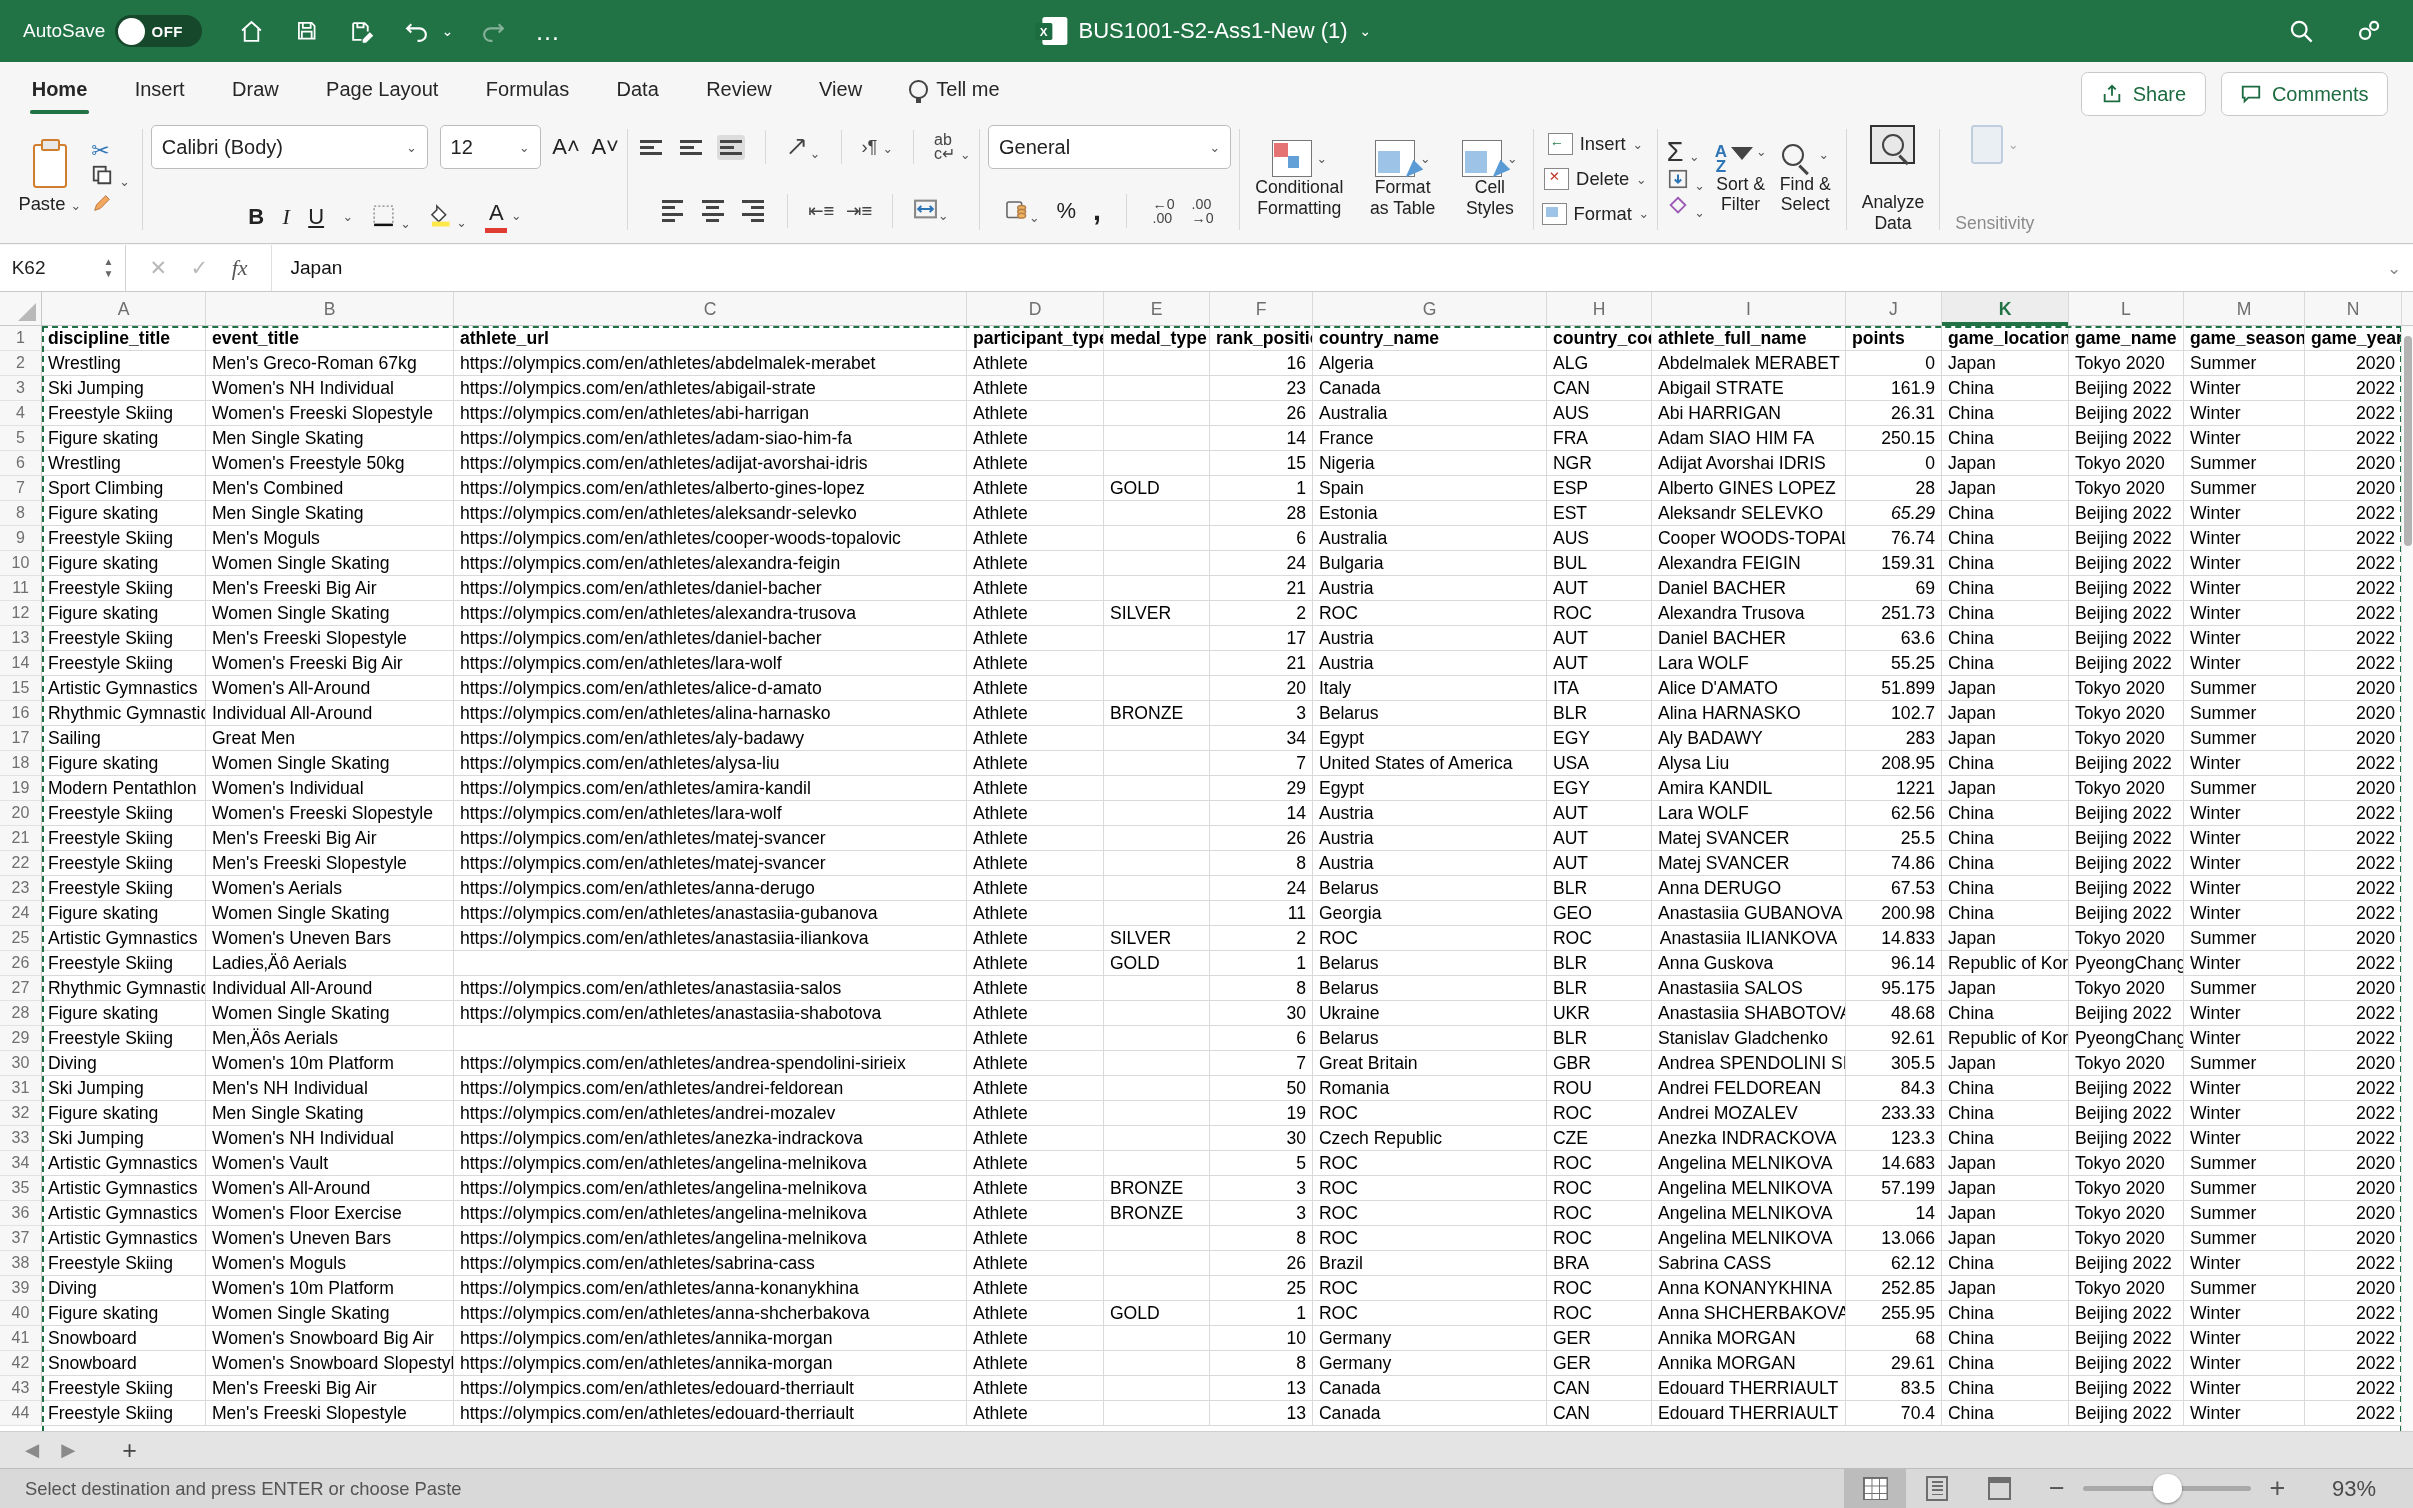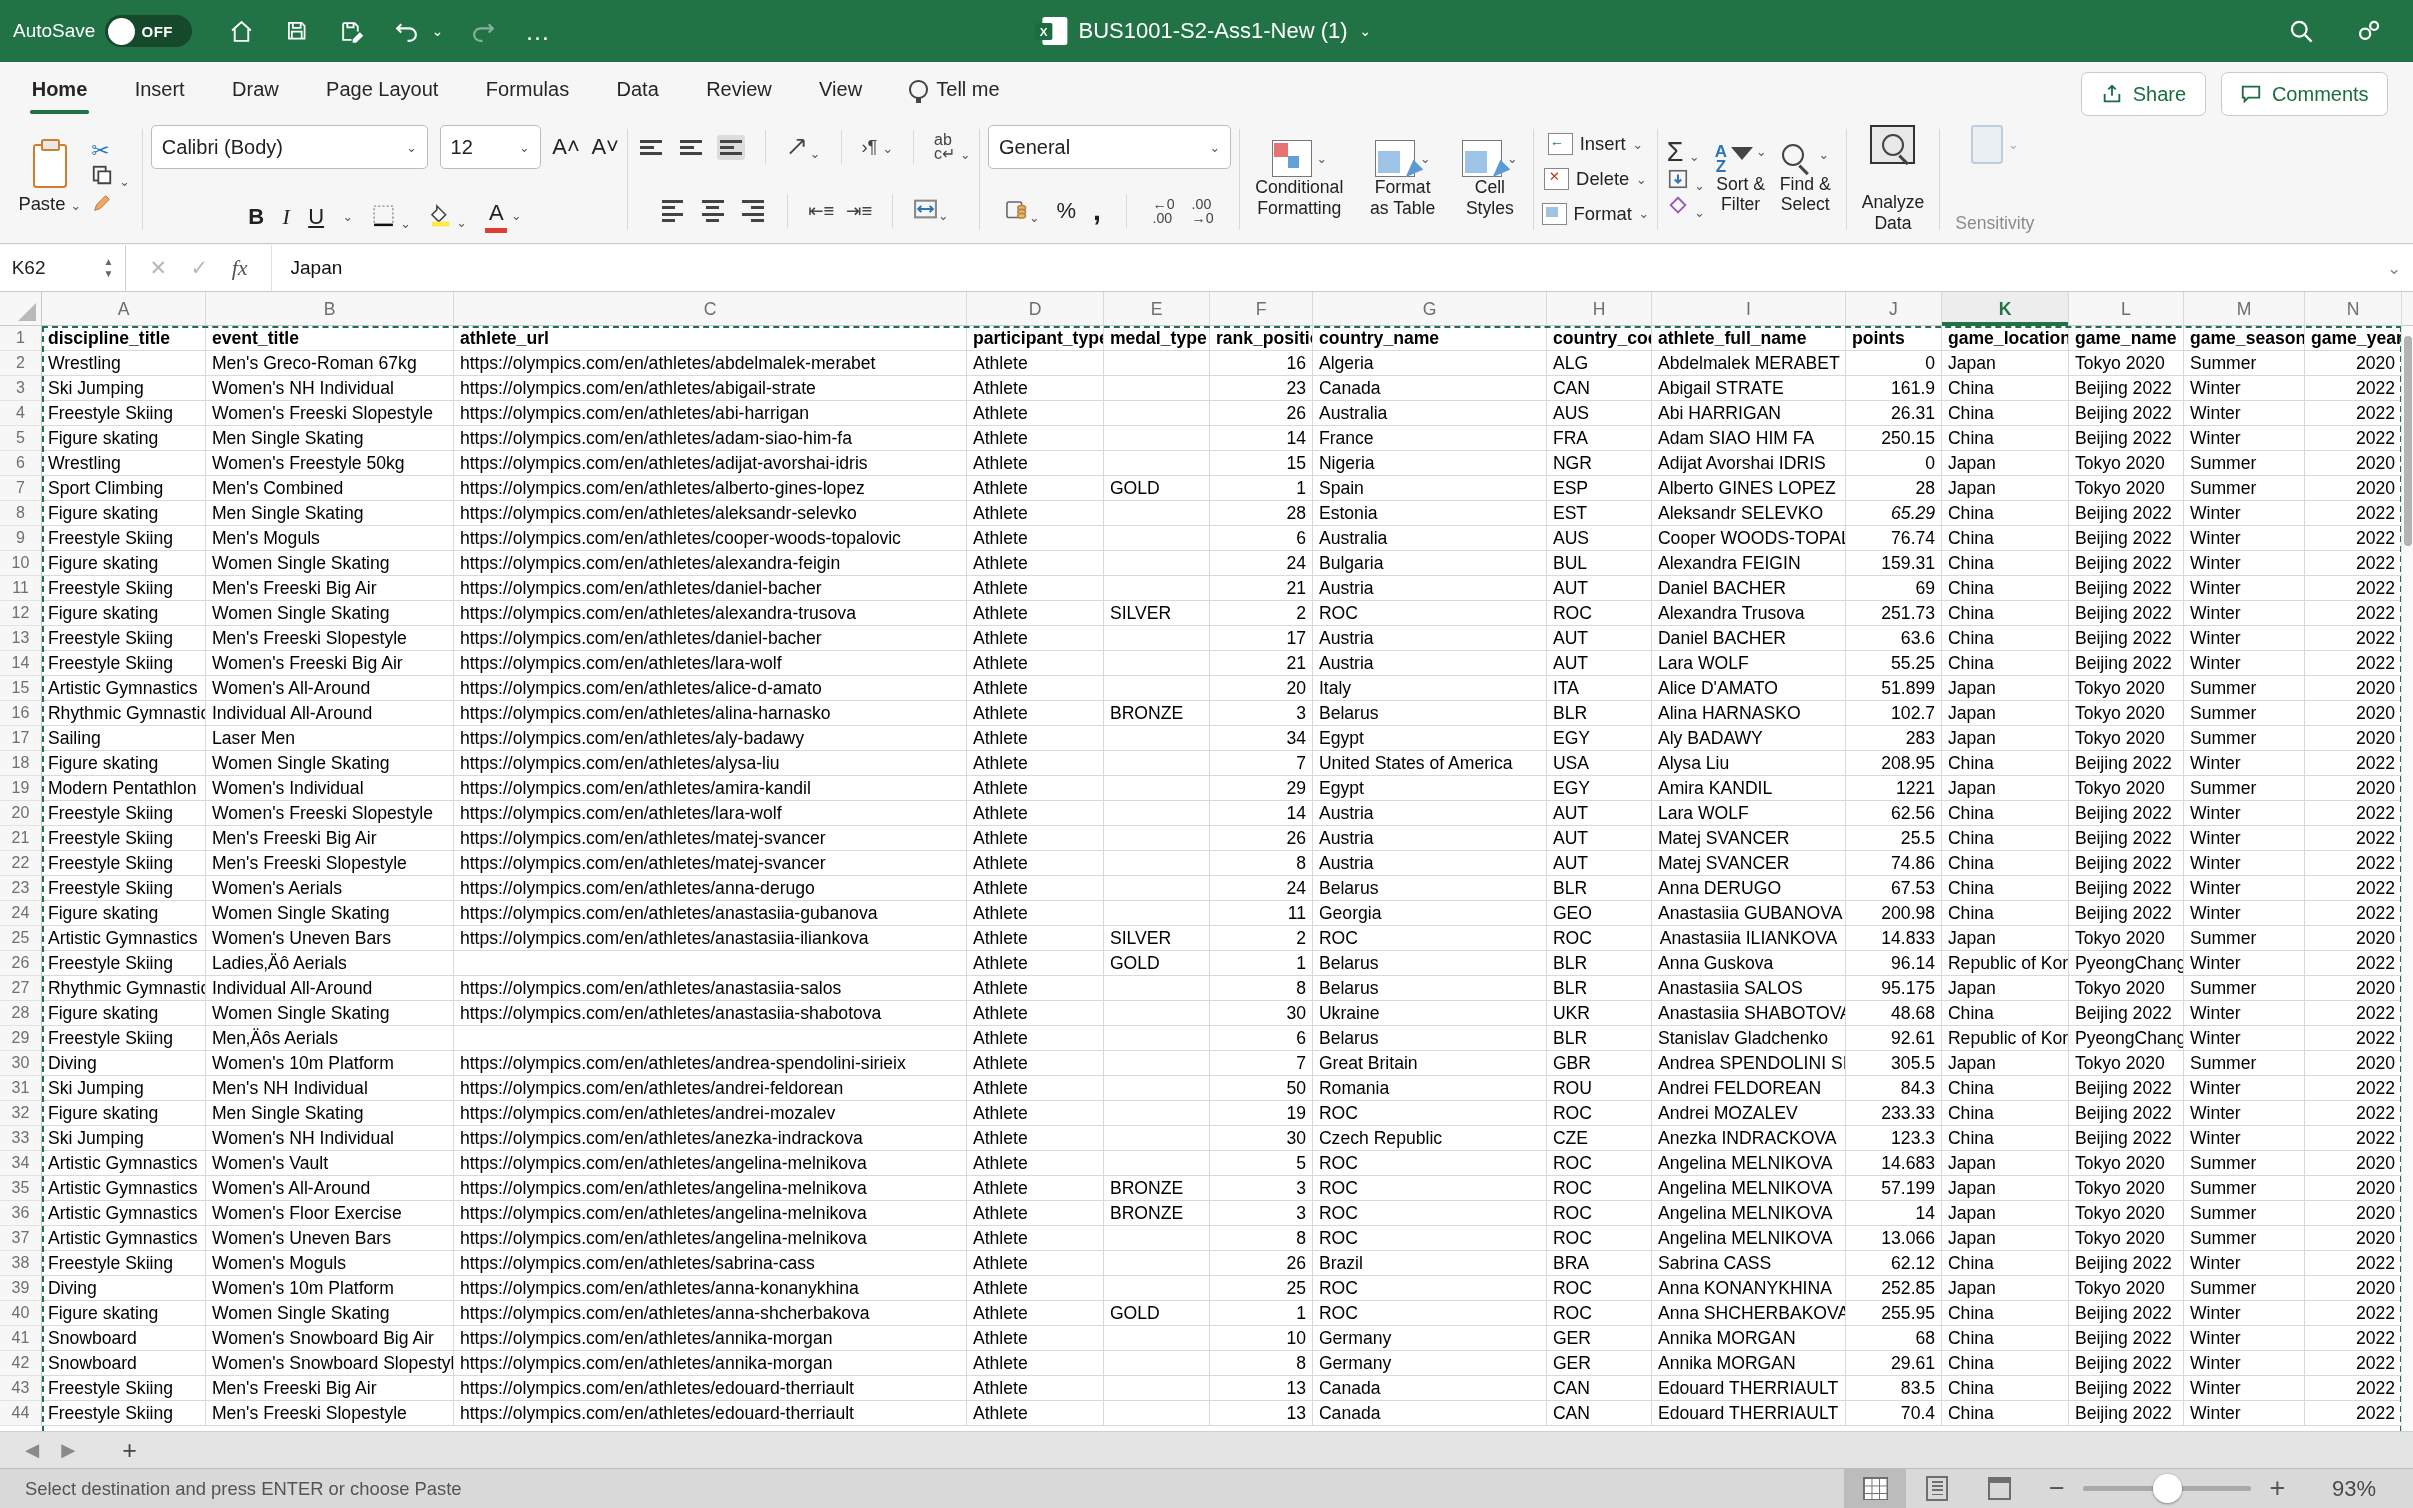--- a/index.html
+++ b/index.html
@@ -1,21 +1,21 @@
 <!DOCTYPE html>
 <html style="font-size:13.4px"><head>
 <meta charset="utf-8">
 <style>
   * { margin:0; padding:0; box-sizing:border-box; }
   html,body { width:2413px; height:1508px; overflow:hidden; font-family:"Liberation Sans",sans-serif; background:#f6f6f6; }
   .app { position:relative; width:2413px; height:1508px; }
 
   
   .titlebar { position:absolute; left:0; top:0; width:2413px; height:62px; background:#217346; display:flex; align-items:center; color:#fff; }
-  .autosave { display:flex; align-items:center; gap:10px; margin-left:13px; font-size:19px; }
+  .autosave { display:flex; align-items:center; gap:10px; margin-left:23px; font-size:19px; }
   .as-pill { width:87px; height:32px; border-radius:16px; background:#16482c; display:flex; align-items:center; padding:2.5px; }
   .as-knob { width:27px; height:27px; border-radius:50%; background:#fff; }
   .as-off { color:#fff; font-size:15px; font-weight:bold; margin-left:6.7px; letter-spacing:0.4px; }
   .tb-icons { display:flex; align-items:center; gap:25px; margin-left:34px; }
   .tb-ic { width:30px; height:30px; display:flex; align-items:center; justify-content:center; }
   .tb-ic svg { display:block; }
   .chev { font-size:14.2px; color:#fff; margin-left:-15px; }
   .dim { opacity:.45; }
   .tb-title { position:absolute; left:50%; transform:translateX(-50%); display:flex; align-items:center; gap:11.7px; font-size:22px; }
   .doc-ic { width:25px; height:28.5px; background:#fff; border-radius:2.5px; position:relative; }
@@ -765,21 +765,21 @@
           <div class="cell" style="width: 194px;">Alina HARNASKO</div>
           <div class="cell num" style="width: 96px;">102.7</div>
           <div class="cell" style="width: 127px;">Japan</div>
           <div class="cell" style="width: 115px;">Tokyo 2020</div>
           <div class="cell" style="width: 121px;">Summer</div>
           <div class="cell num" style="width: 97px;">2020</div>
         </div>
         <div class="row">
           <div class="gut">17</div>
           <div class="cell" style="width: 164px;">Sailing</div>
-          <div class="cell" style="width: 248px;">Laser Men</div>
+          <div class="cell" style="width: 248px;">Great Men</div>
           <div class="cell" style="width: 513px;">https://olympics.com/en/athletes/aly-badawy</div>
           <div class="cell" style="width: 137px;">Athlete</div>
           <div class="cell" style="width: 106px;"></div>
           <div class="cell num" style="width: 103px;">34</div>
           <div class="cell" style="width: 234px;">Egypt</div>
           <div class="cell" style="width: 105px;">EGY</div>
           <div class="cell" style="width: 194px;">Aly BADAWY</div>
           <div class="cell num" style="width: 96px;">283</div>
           <div class="cell" style="width: 127px;">Japan</div>
           <div class="cell" style="width: 115px;">Tokyo 2020</div>

